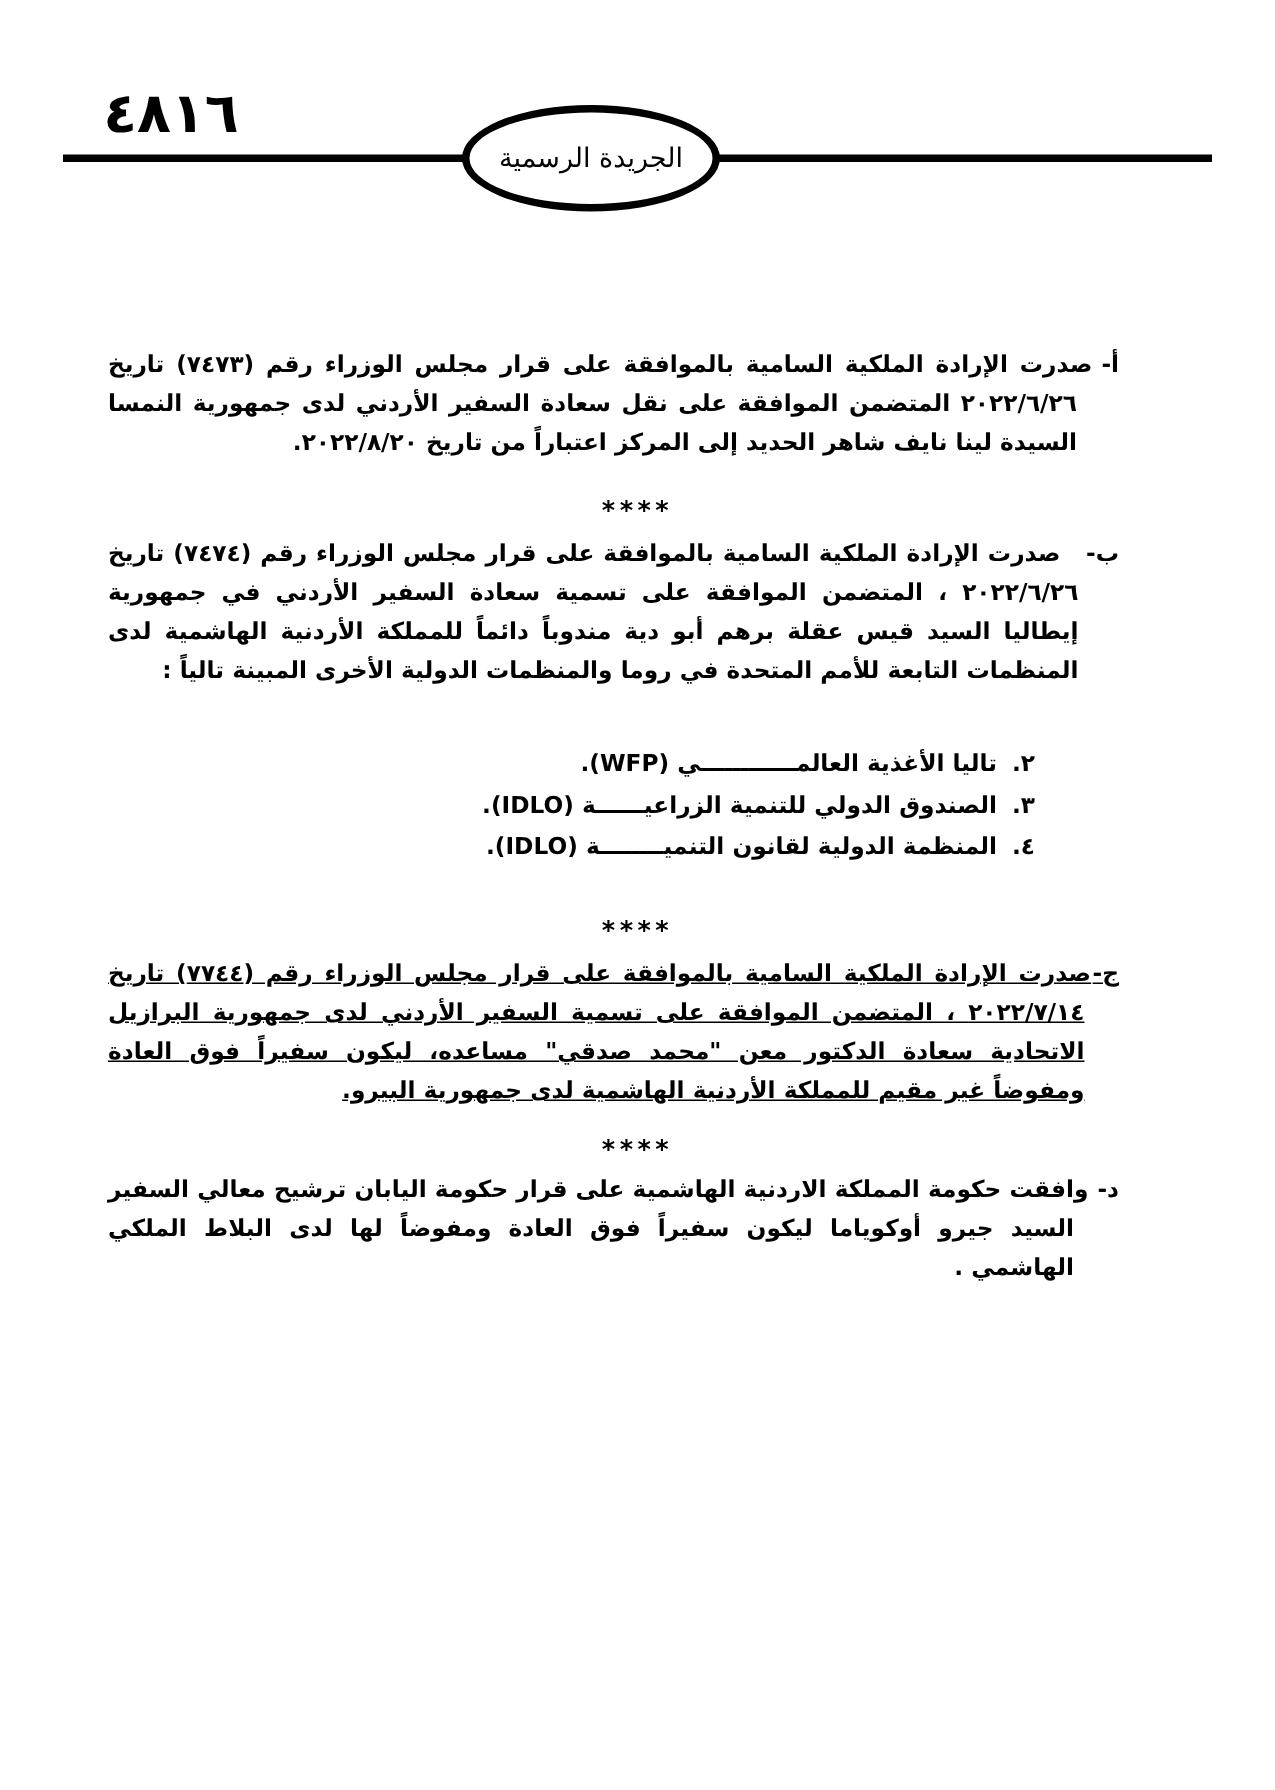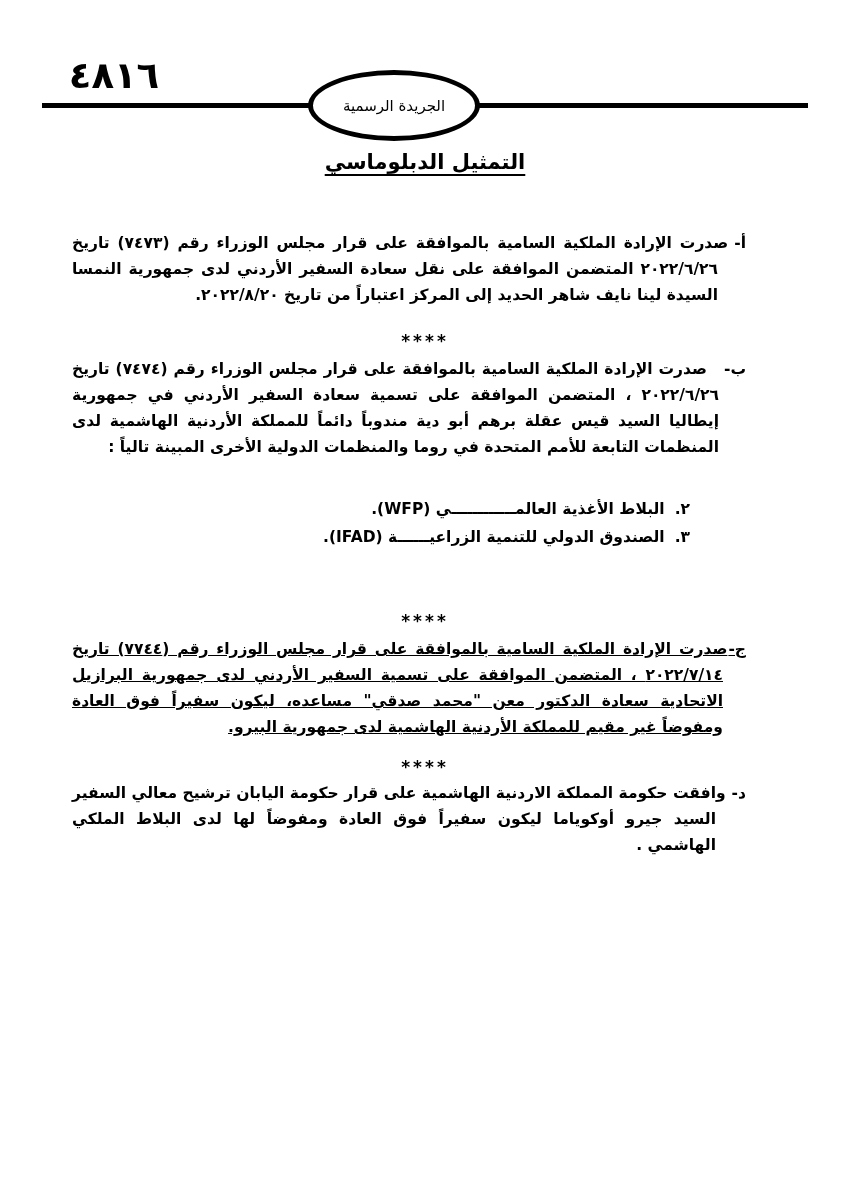--- a/index.html
+++ b/index.html
@@ -44,21 +44,21 @@
     width: 172px;
     height: 71px;
     background: #fff;
     border: 5px solid #000;
     border-radius: 50%;
     display: flex;
     align-items: center;
     justify-content: center;
   }
   .gazette-oval span {
-    font-size: 15px;
+    font-size: 18px;
     font-weight: normal;
     white-space: nowrap;
   }
 
   .section-title {
     position: absolute;
     top: 150px;
     left: 0;
     right: 0;
     text-align: center;
@@ -131,36 +131,38 @@
 <div class="page">
 
   <div class="page-number">٤٨١٦</div>
 
   <div class="header-rule"></div>
 
   <div class="gazette-oval">
     <span>الجريدة الرسمية</span>
   </div>
 
-  <h1 class="section-title">التمثيل الدبلوماسي</h1>
 
   <div class="content">
 
     <div class="para sec-a"><span class="para-label">أ-</span><span>صدرت الإرادة الملكية السامية بالموافقة على قرار مجلس الوزراء رقم (٧٤٧٣) تاريخ ٢٠٢٢/٦/٢٦ المتضمن الموافقة على نقل سعادة السفير الأردني لدى جمهورية النمسا السيدة لينا نايف شاهر الحديد إلى المركز اعتباراً من تاريخ ٢٠٢٢/٨/٢٠.</span></div>
 
     <div class="separator sep-1">****</div>
 
     <div class="para sec-b"><span class="para-label">ب-</span><span>صدرت الإرادة الملكية السامية بالموافقة على قرار مجلس الوزراء رقم (٧٤٧٤) تاريخ ٢٠٢٢/٦/٢٦ ، المتضمن الموافقة على تسمية سعادة السفير الأردني في جمهورية إيطاليا السيد قيس عقلة برهم أبو دية مندوباً دائماً للمملكة الأردنية الهاشمية لدى المنظمات التابعة للأمم المتحدة في روما والمنظمات الدولية الأخرى المبينة تالياً :</span></div>
 
     <div class="org-list">
       <div class="org-item">
-        <span class="org-num">٢.</span><span class="org-name">البلاط الأغذية العالمــــــــــــي (WFP).</span>
+        <span class="org-num">٢.</span><span class="org-name">تاليا الأغذية العالمــــــــــــي (WFP).</span>
       </div>
       <div class="org-item">
-        <span class="org-num">٣.</span><span class="org-name">الصندوق الدولي للتنمية الزراعيــــــة (IFAD).</span>
+        <span class="org-num">٣.</span><span class="org-name">الصندوق الدولي للتنمية الزراعيــــــة (IDLO).</span>
+      </div>
+      <div class="org-item">
+        <span class="org-num">٤.</span><span class="org-name">المنظمة الدولية لقانون التنميــــــــة (IDLO).</span>
       </div>
     </div>
 
     <div class="separator sep-2">****</div>
 
     <div class="para sec-c"><span class="para-label">ج-</span><span>صدرت الإرادة الملكية السامية بالموافقة على قرار مجلس الوزراء رقم (٧٧٤٤) تاريخ ٢٠٢٢/٧/١٤ ، المتضمن الموافقة على تسمية السفير الأردني لدى جمهورية البرازيل الاتحادية سعادة الدكتور معن "محمد صدقي" مساعده، ليكون سفيراً فوق العادة ومفوضاً غير مقيم للمملكة الأردنية الهاشمية لدى جمهورية البيرو.</span></div>
 
     <div class="separator sep-3">****</div>
 
     <div class="para sec-d"><span class="para-label">د-</span><span>وافقت حكومة المملكة الاردنية الهاشمية على قرار حكومة اليابان ترشيح معالي السفير السيد جيرو أوكوياما ليكون سفيراً فوق العادة ومفوضاً لها لدى البلاط الملكي الهاشمي .</span></div>

